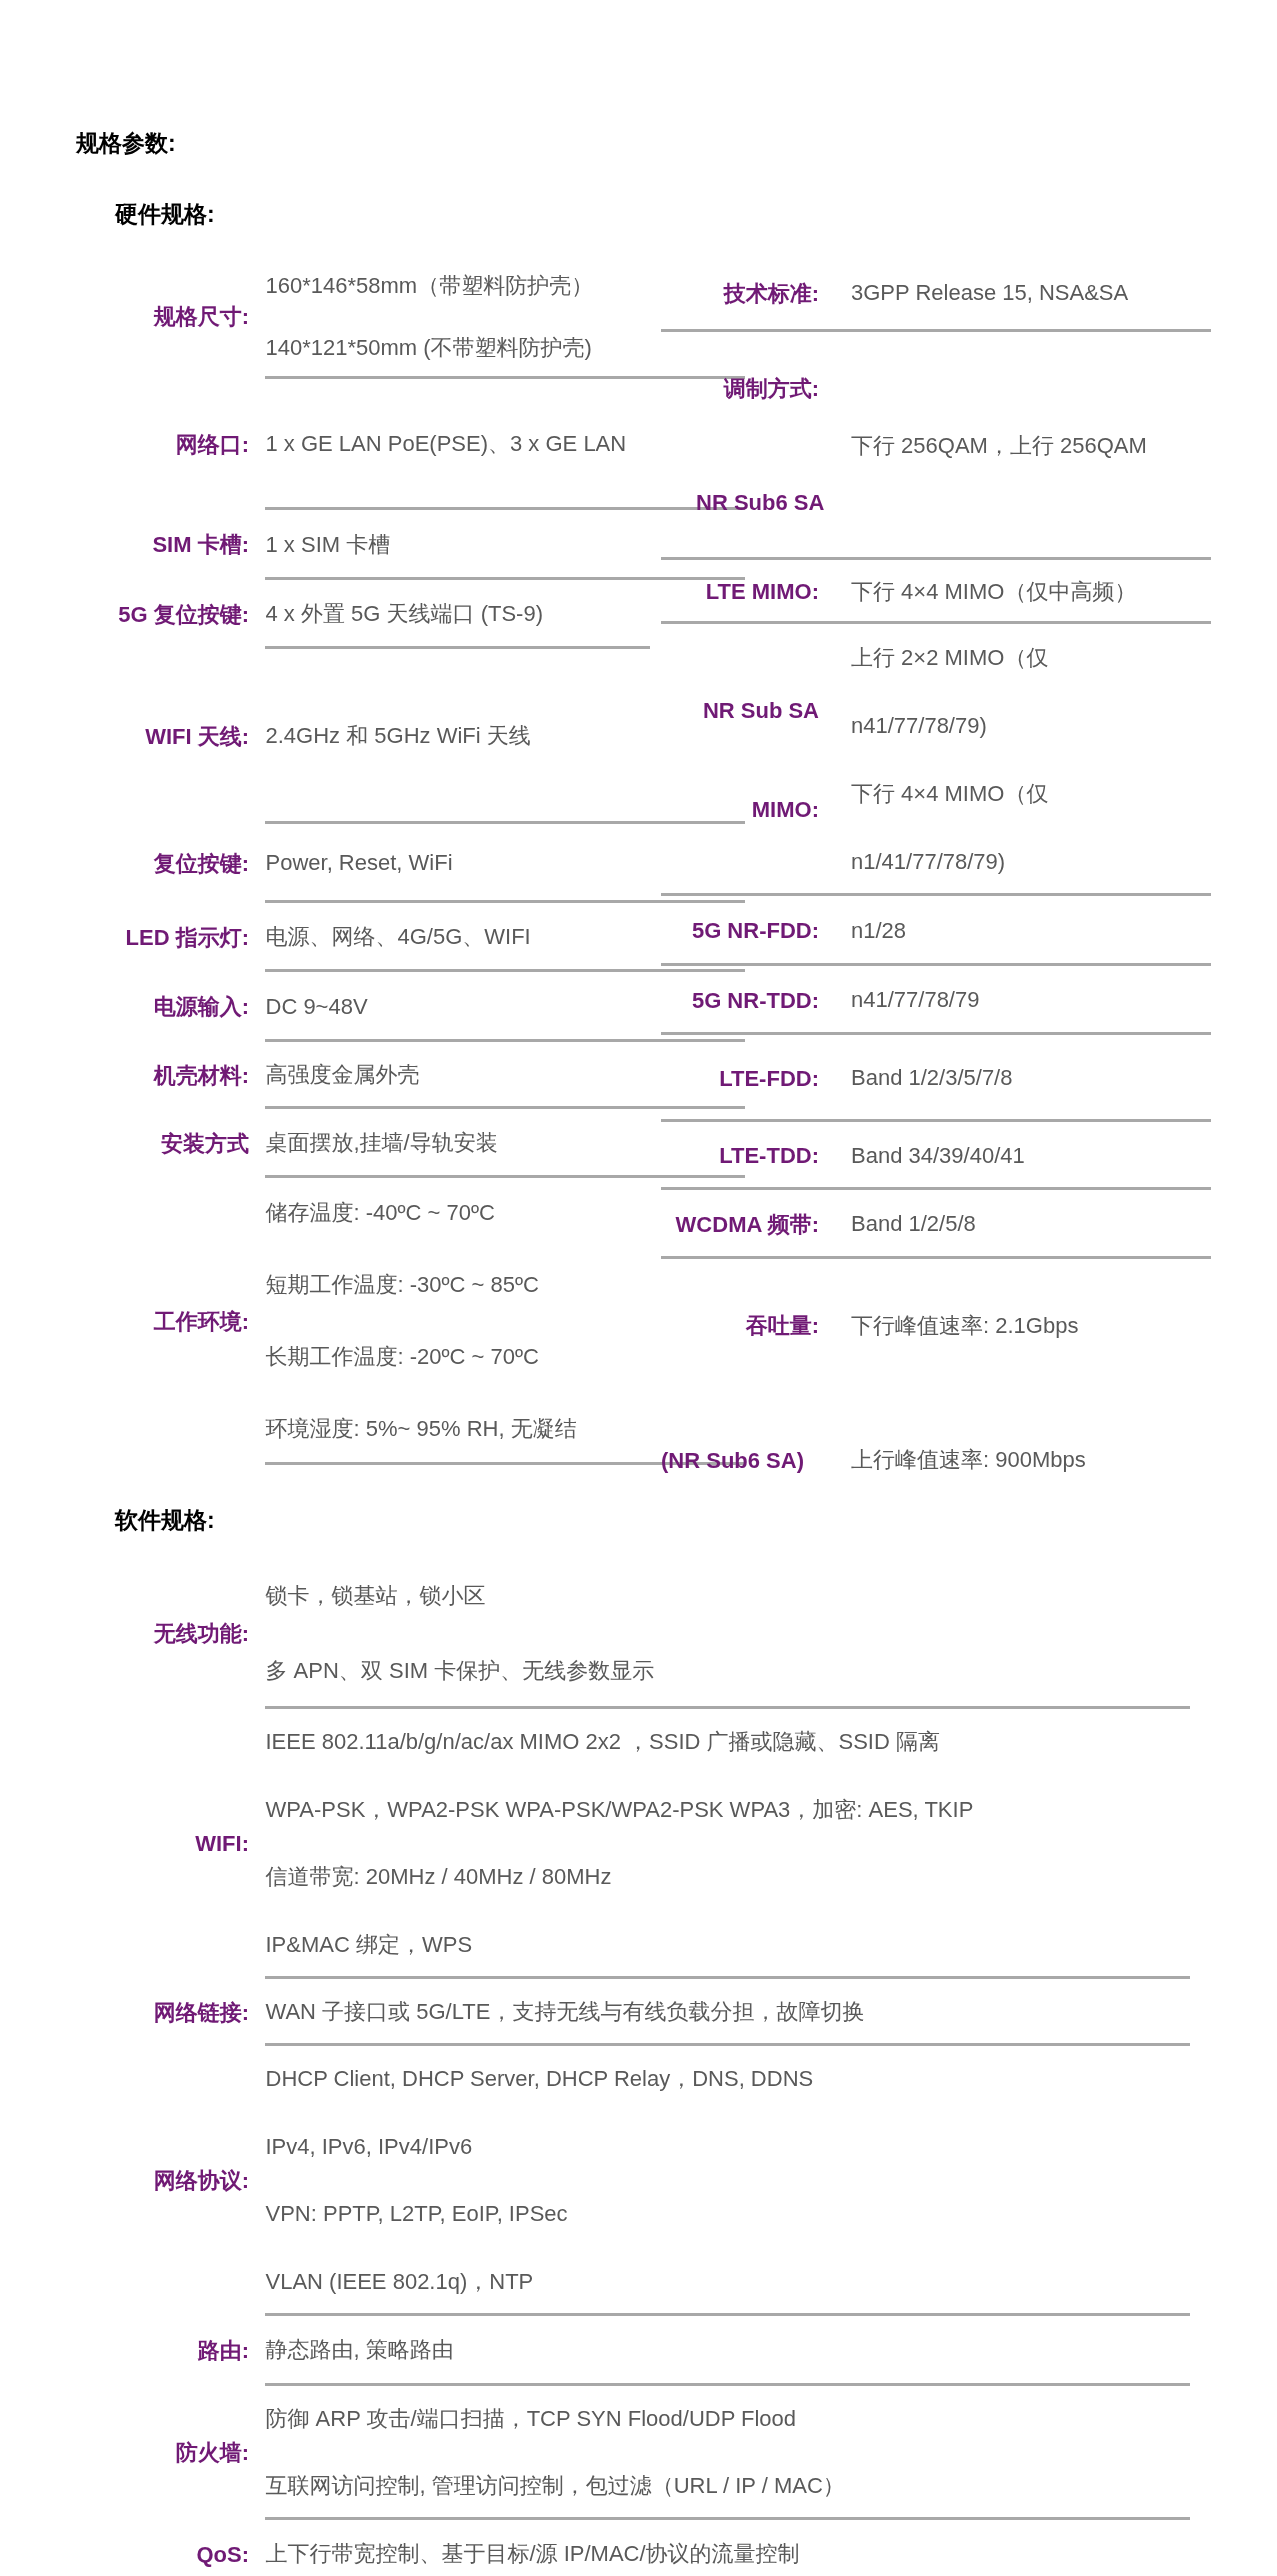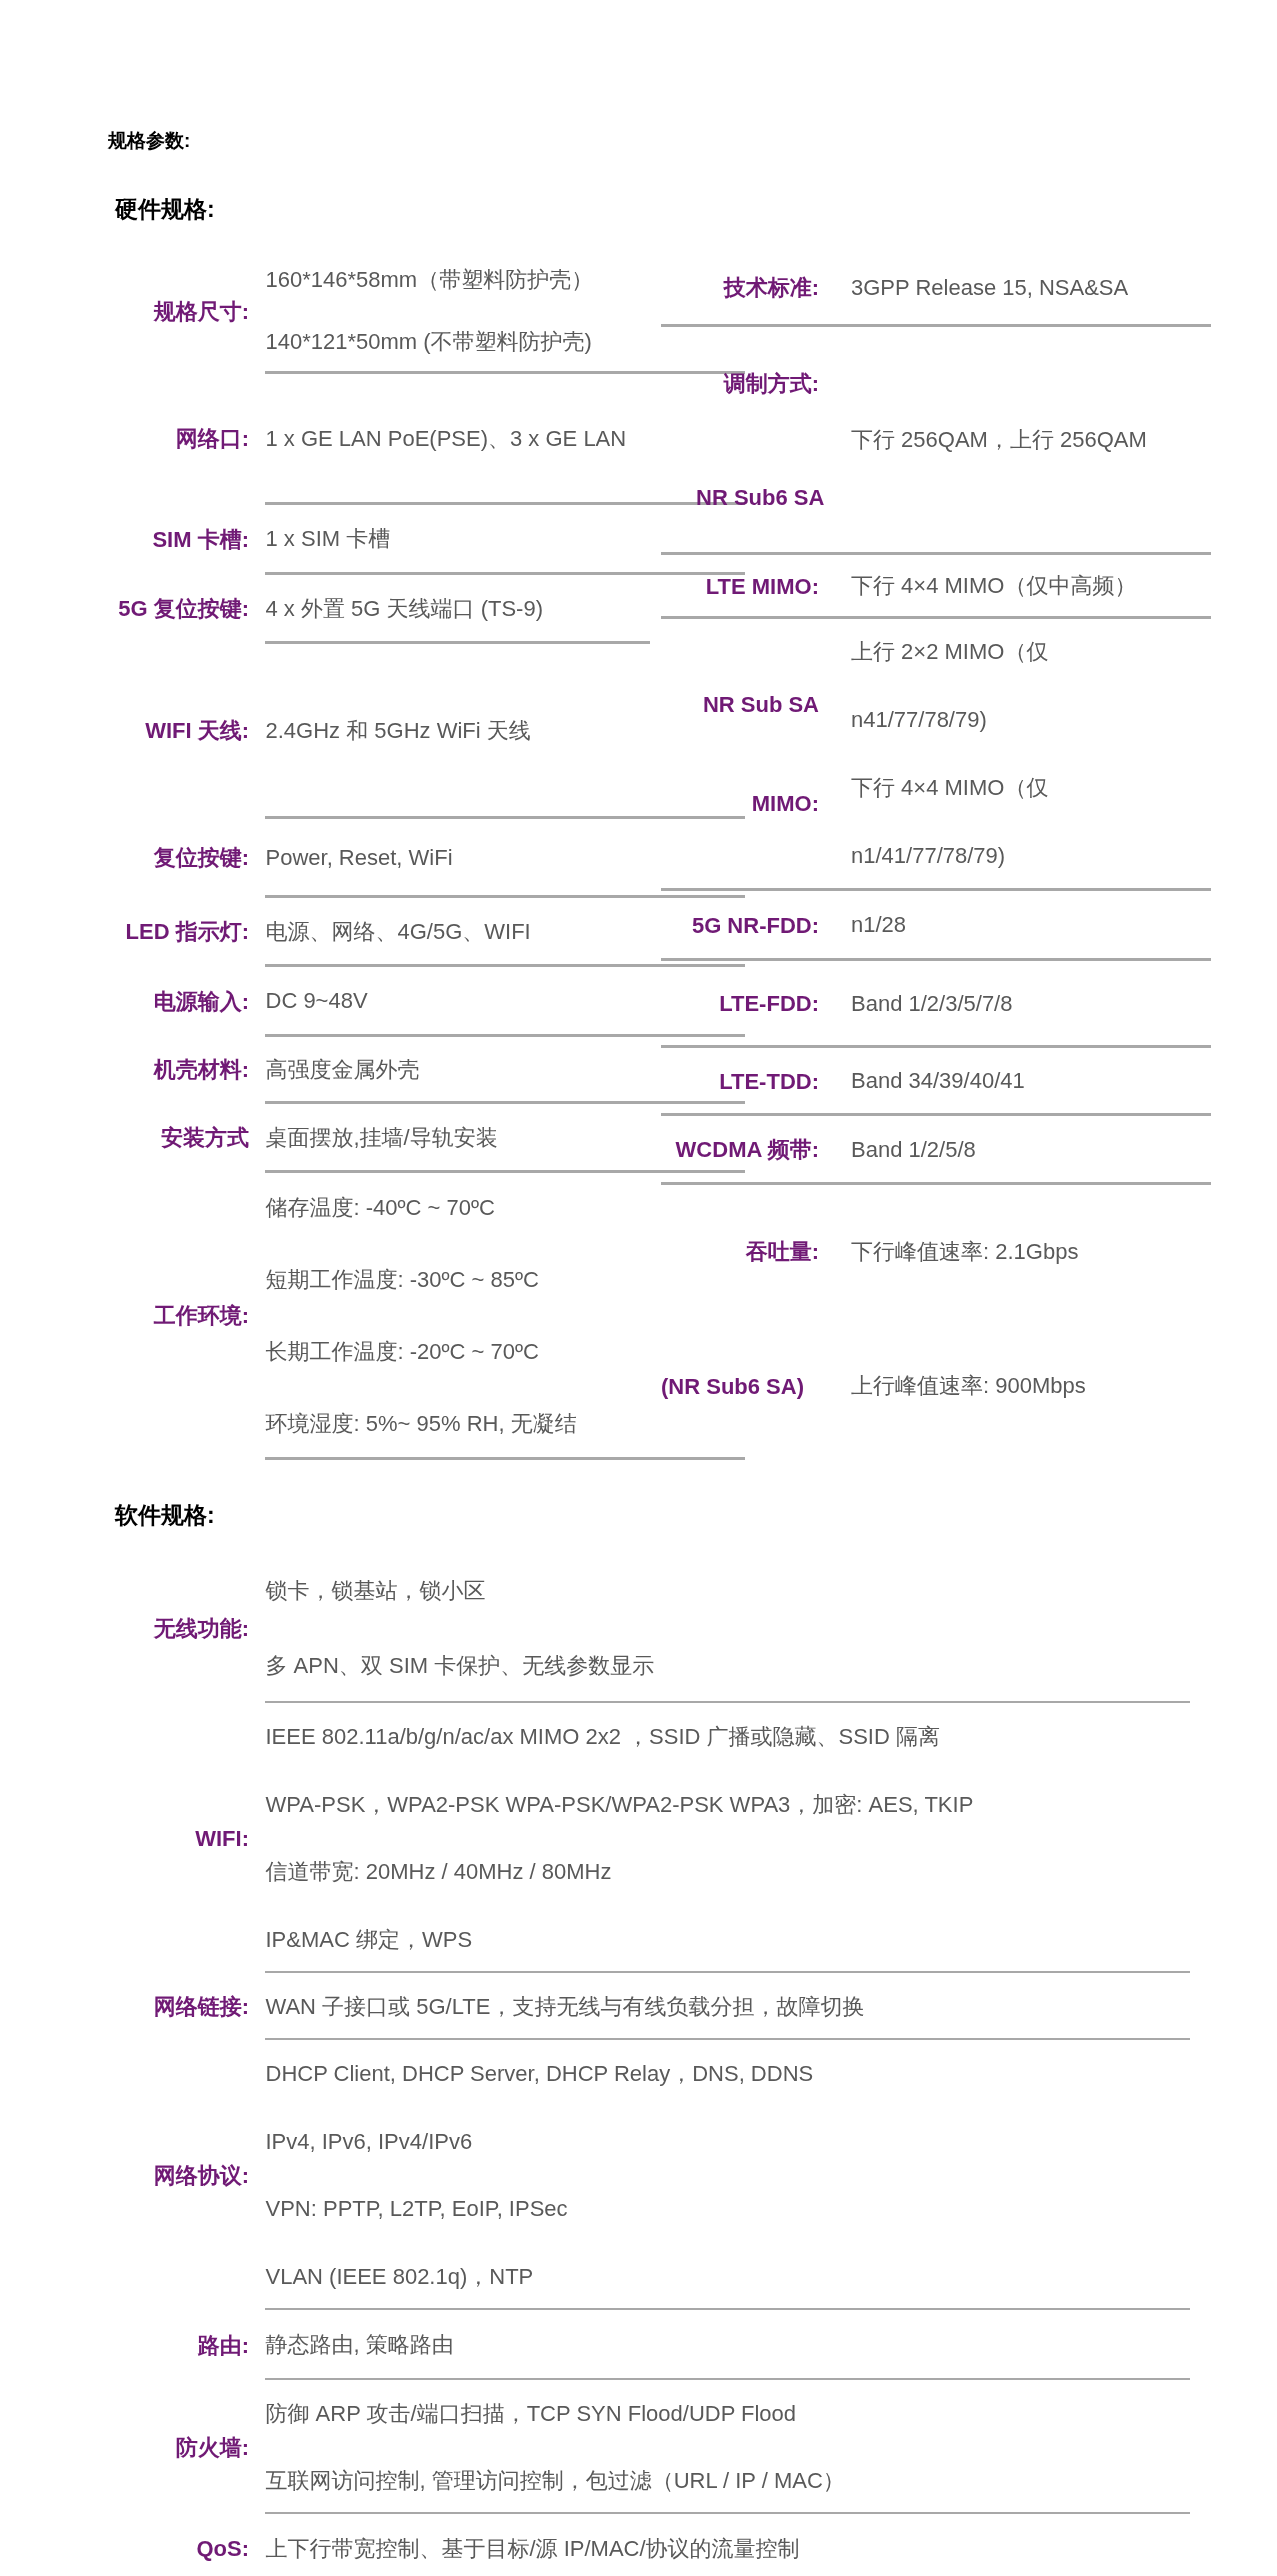--- a/index.html
+++ b/index.html
@@ -6,22 +6,22 @@
   .page{
     position:relative;
     width:1278px;
     height:2898px;
     background:#ffffff;
     font-family:"Liberation Sans", sans-serif;
     color:#000;
     overflow:hidden;
   }
   .h-main{
-    margin:129px 0 0 108px;
-    font-size:19px;
+    margin:129px 0 0 76px;
+    font-size:23px;
     font-weight:700;
     color:#000;
     line-height:1.3;
   }
   .h-sec{
     margin:41px 0 0 115px;
     font-size:23px;
     font-weight:700;
     color:#000;
     line-height:1.3;
@@ -223,20 +223,27 @@
         </div>
         <div class="dvd dvd-full"></div>
       </div>
       <div class="row" style="height:70px">
         <div class="lbl">5G NR-FDD:</div>
         <div class="vals">
           <div class="val">n1/28</div>
         </div>
         <div class="dvd dvd-full"></div>
       </div>
+      <div class="row" style="height:69px">
+        <div class="lbl">5G NR-TDD:</div>
+        <div class="vals">
+          <div class="val">n41/77/78/79</div>
+        </div>
+        <div class="dvd dvd-full"></div>
+      </div>
       <div class="row" style="height:87px">
         <div class="lbl">LTE-FDD:</div>
         <div class="vals">
           <div class="val">Band 1/2/3/5/7/8</div>
         </div>
         <div class="dvd dvd-full"></div>
       </div>
       <div class="row" style="height:68px">
         <div class="lbl">LTE-TDD:</div>
         <div class="vals">

